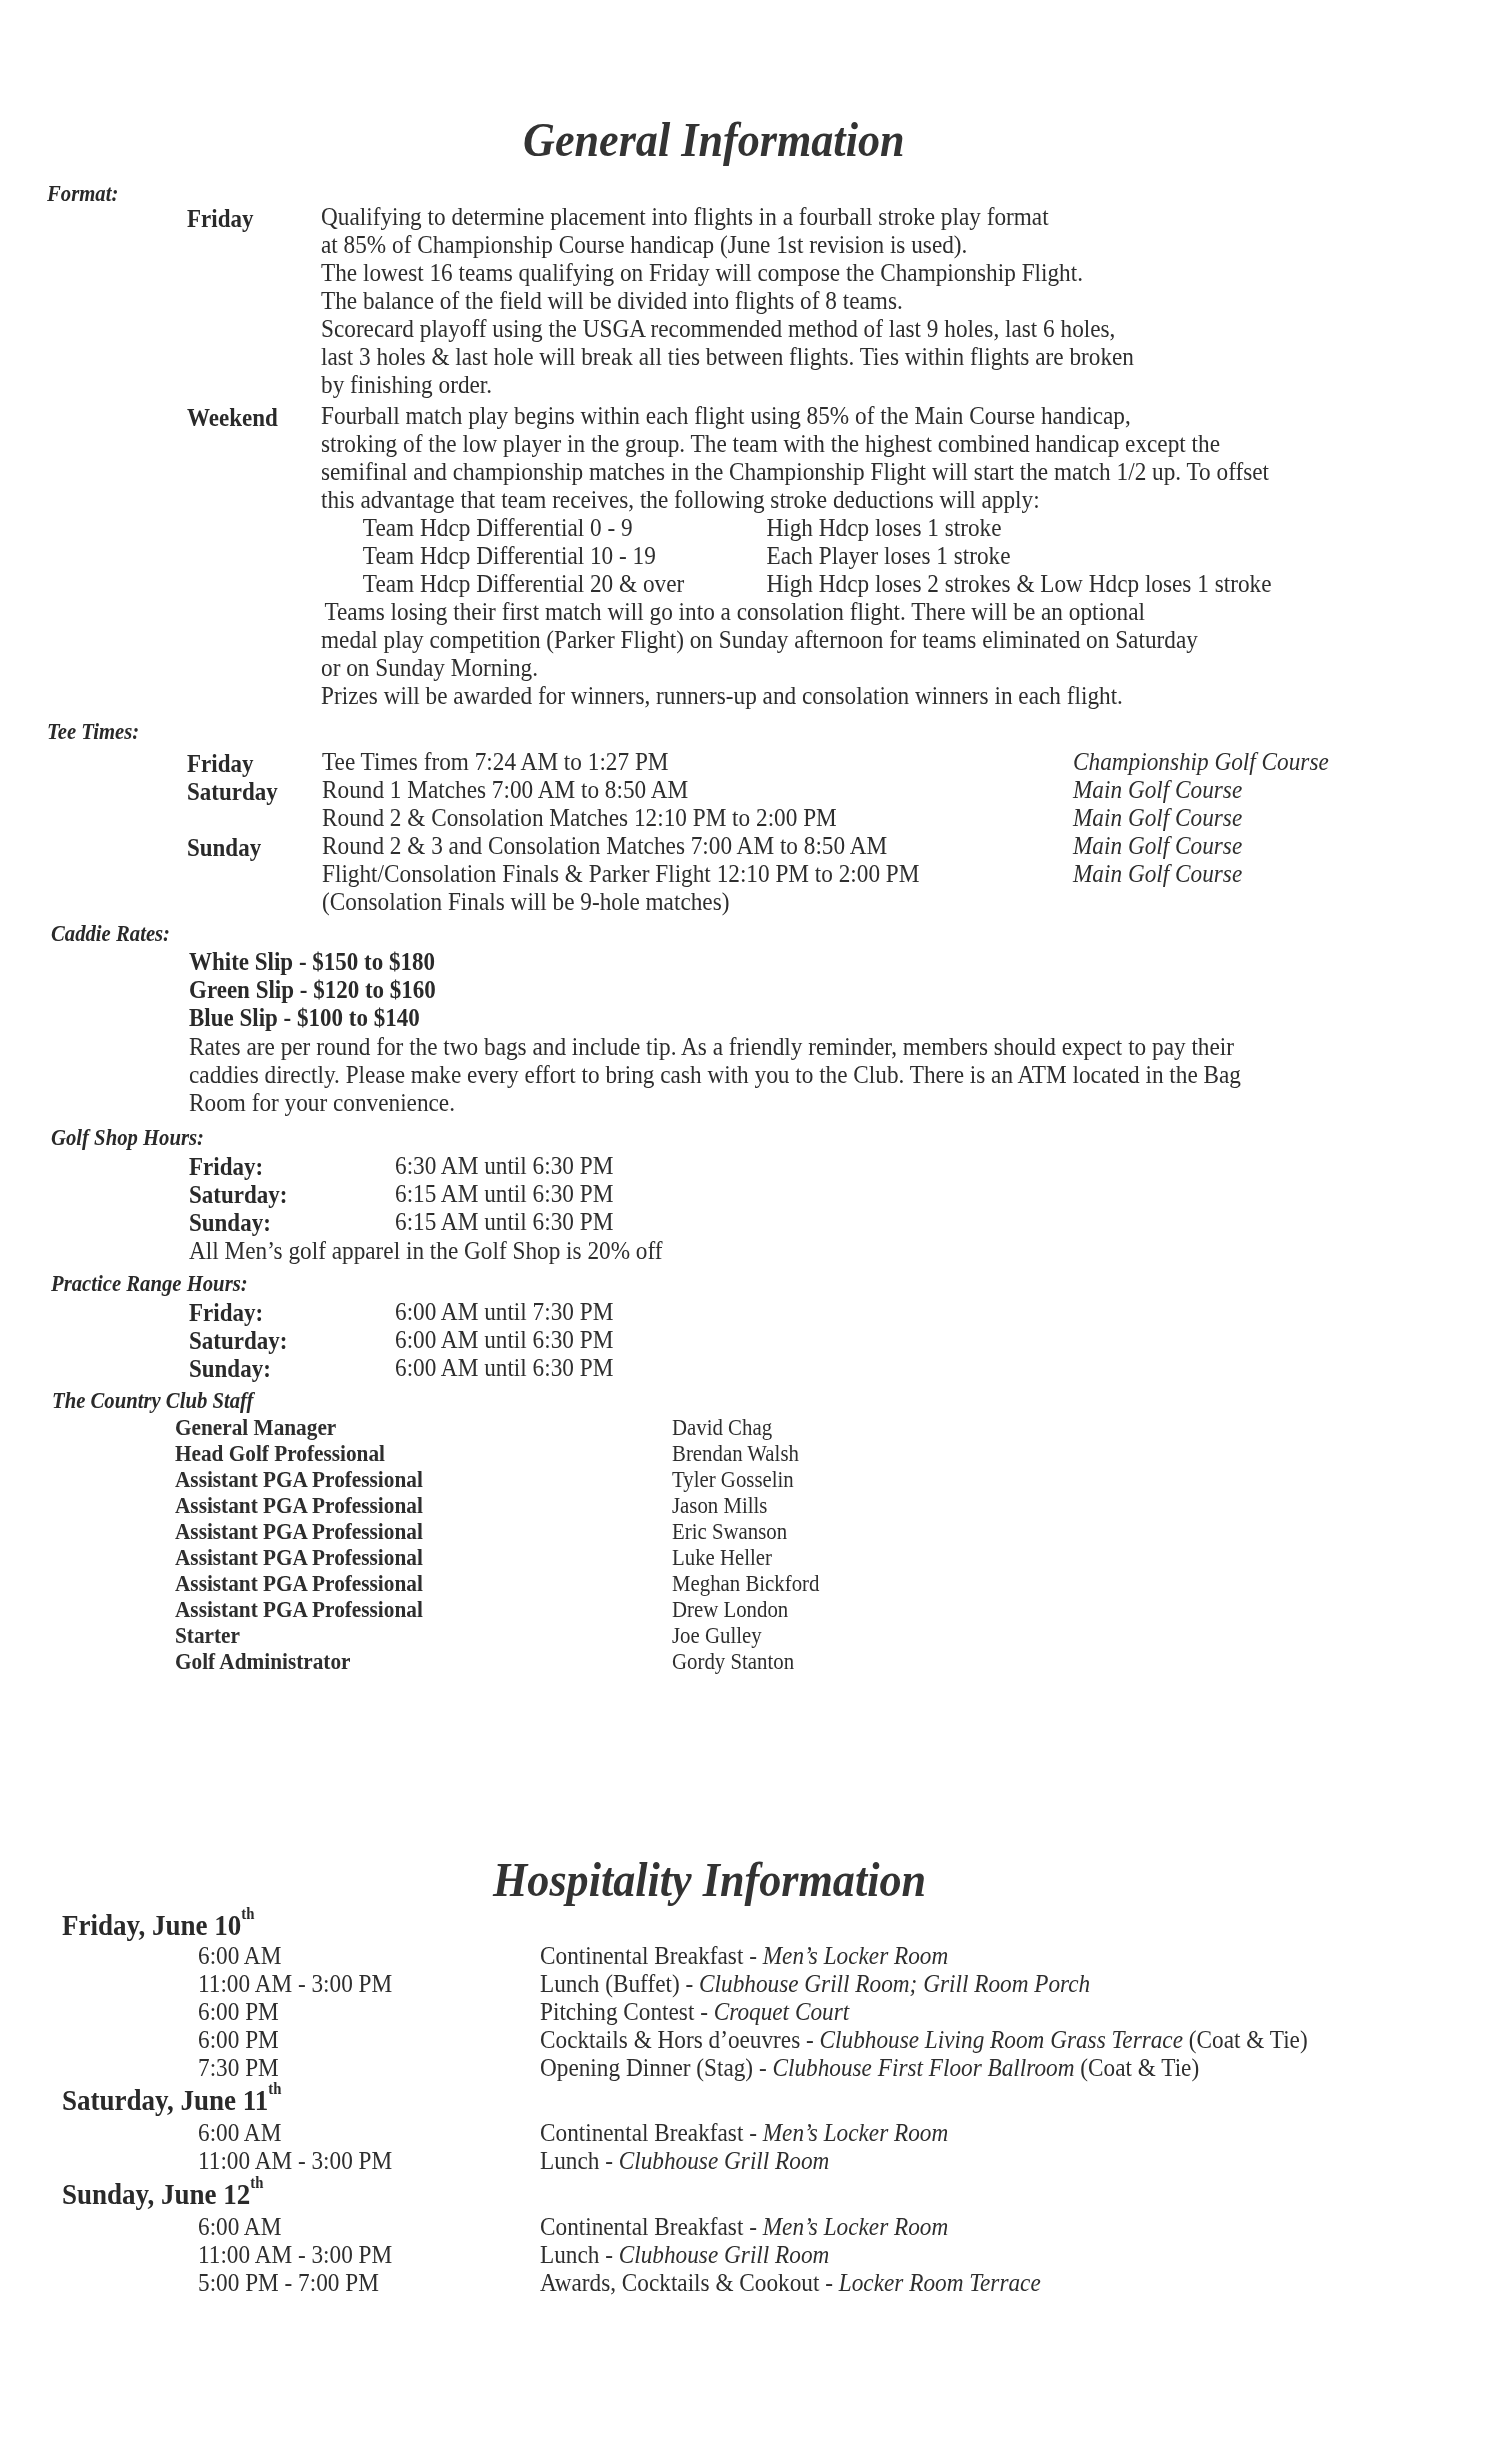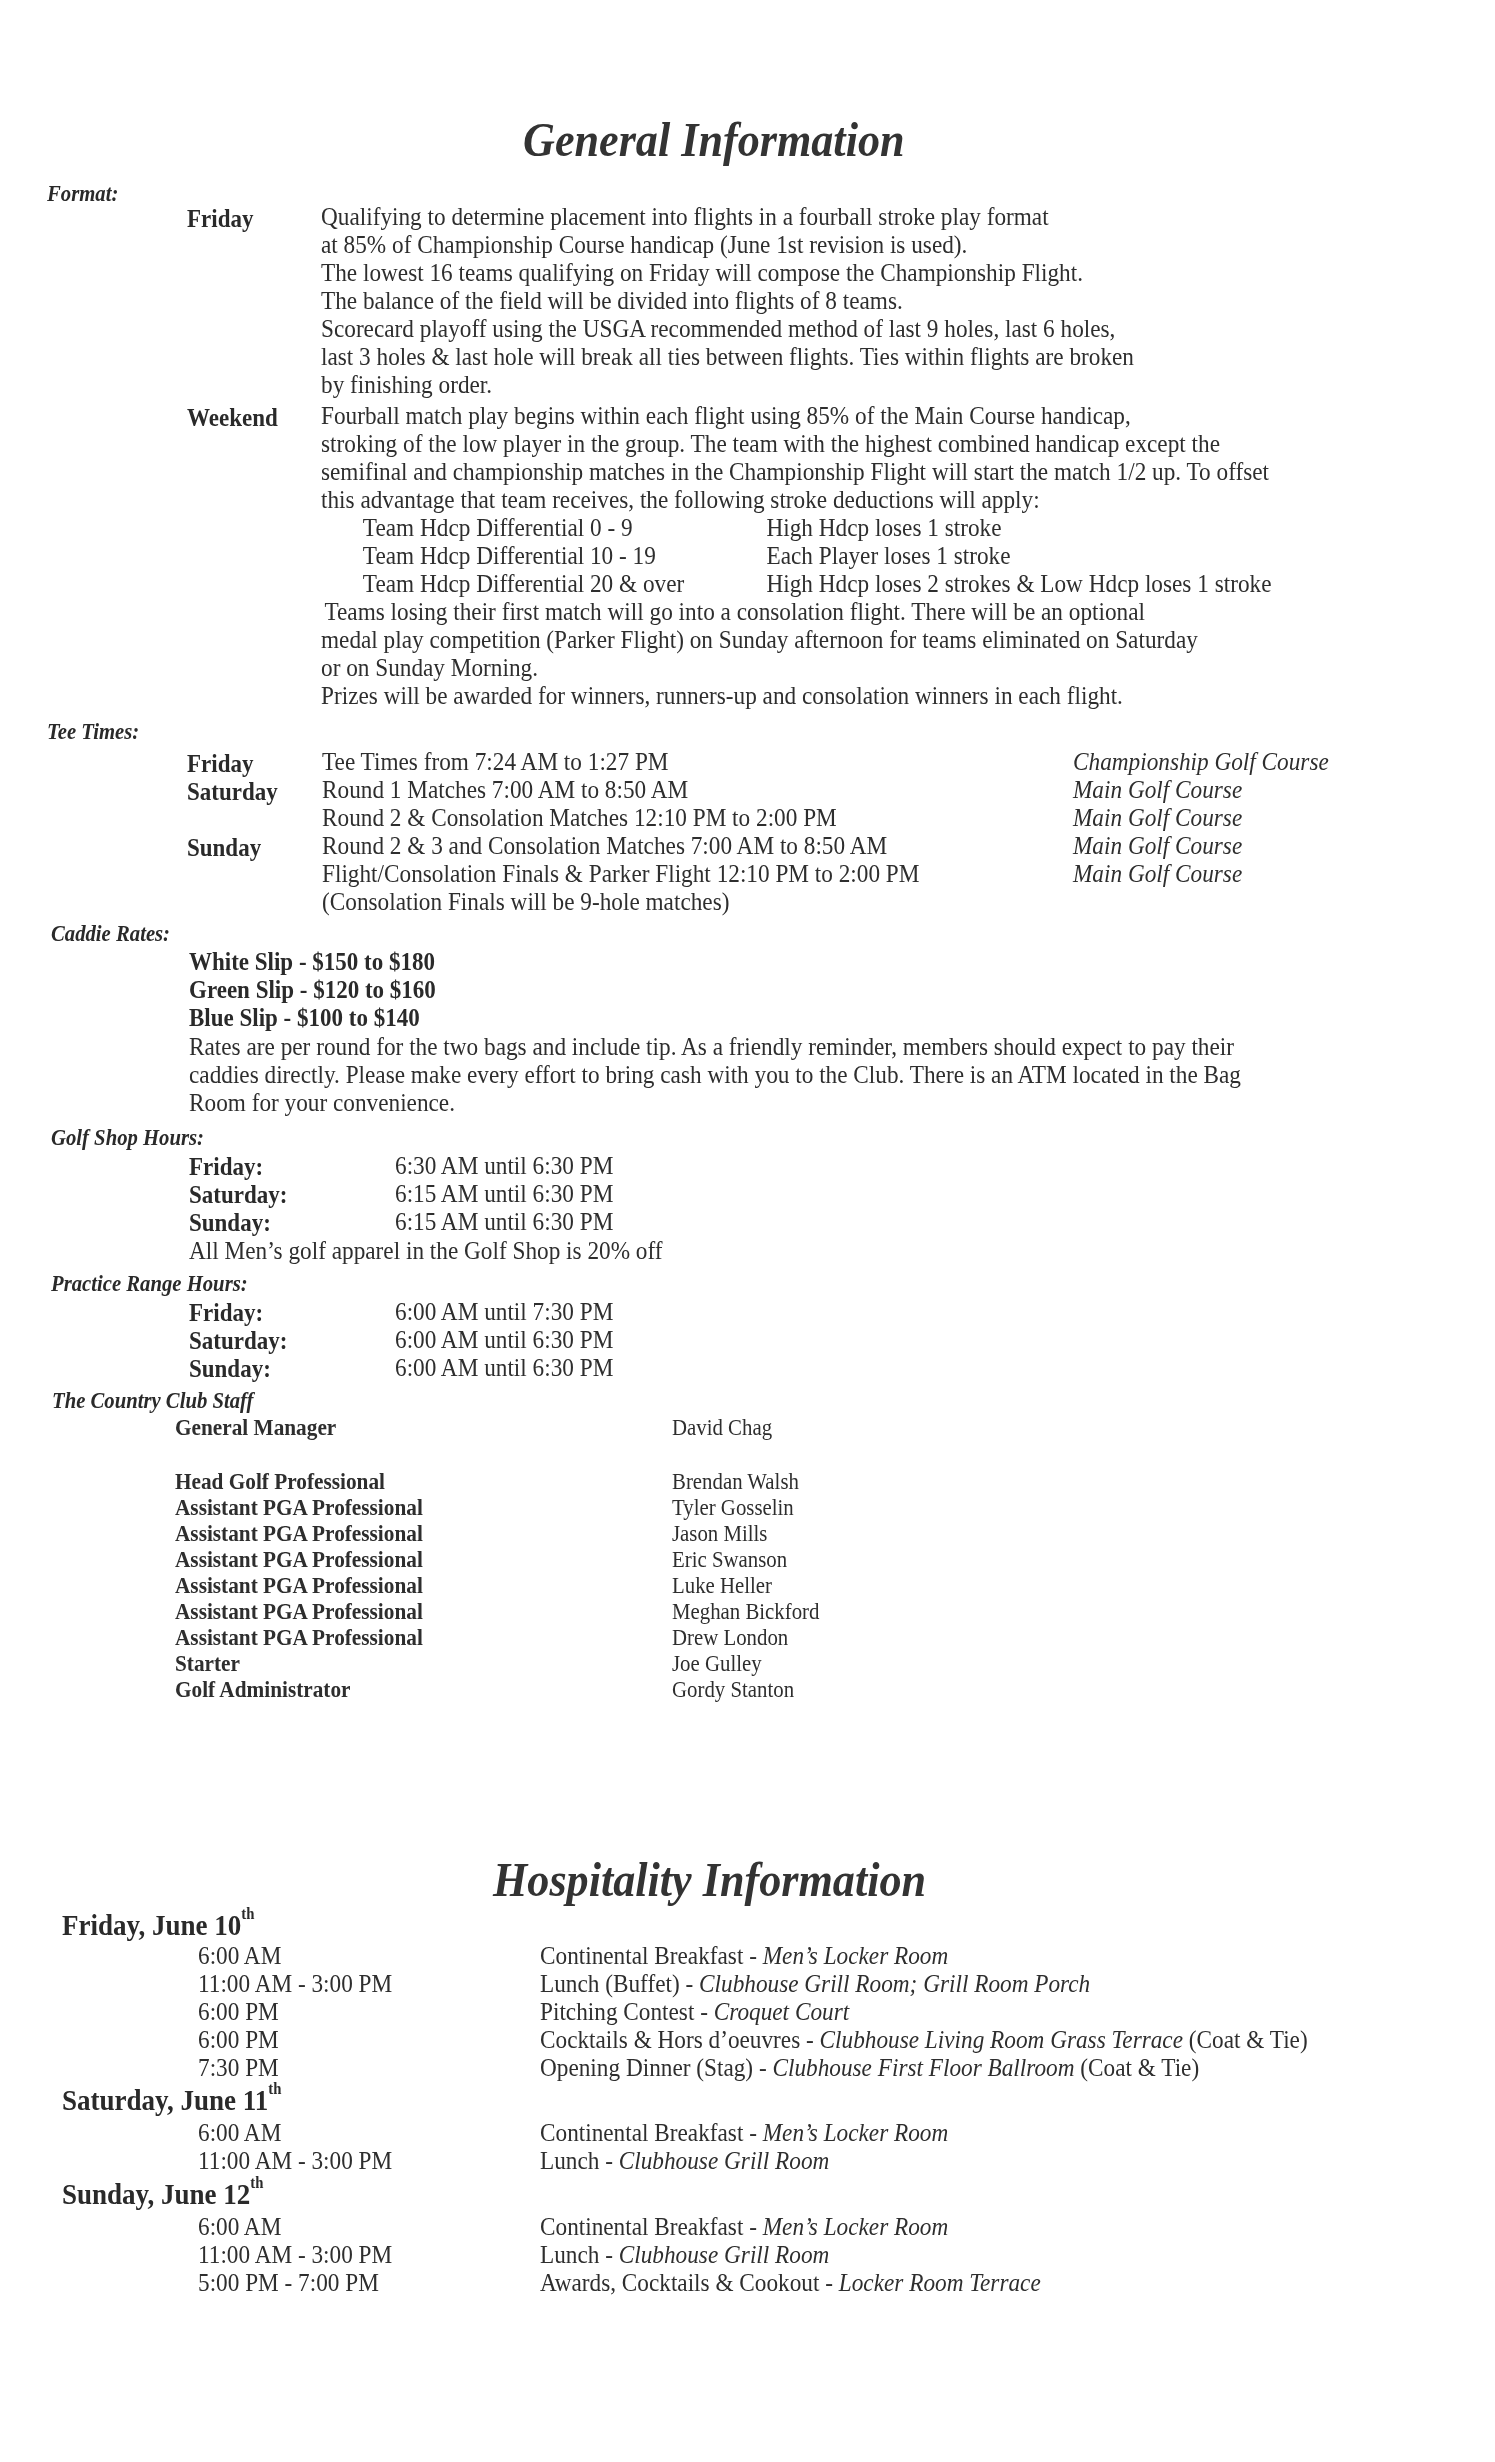--- a/index.html
+++ b/index.html
@@ -130,21 +130,21 @@
     <span class="abs body" style="left:206px; top:-1.5px;">6:00 AM until 6:30 PM</span>
   </div>
 </div>
 
 <div class="abs sect" style="left:52px; top:1388px;">The Country Club Staff</div>
 <div class="abs" style="left:175px; top:1415px; width:748px;">
   <div style="position:relative; height:26px;">
       <span class="abs staff-role" style="left:0;">General Manager</span>
       <span class="abs staff-name" style="left:497px;">David Chag</span>
     </div>
-  <div style="position:relative; height:26px;margin-top:28px;">
+  <div style="position:relative; height:26px;">
       <span class="abs staff-role" style="left:0;">Head Golf Professional</span>
       <span class="abs staff-name" style="left:497px;">Brendan Walsh</span>
     </div>
   <div style="position:relative; height:26px;">
       <span class="abs staff-role" style="left:0;">Assistant PGA Professional</span>
       <span class="abs staff-name" style="left:497px;">Tyler Gosselin</span>
     </div>
   <div style="position:relative; height:26px;">
       <span class="abs staff-role" style="left:0;">Assistant PGA Professional</span>
       <span class="abs staff-name" style="left:497px;">Jason Mills</span>

